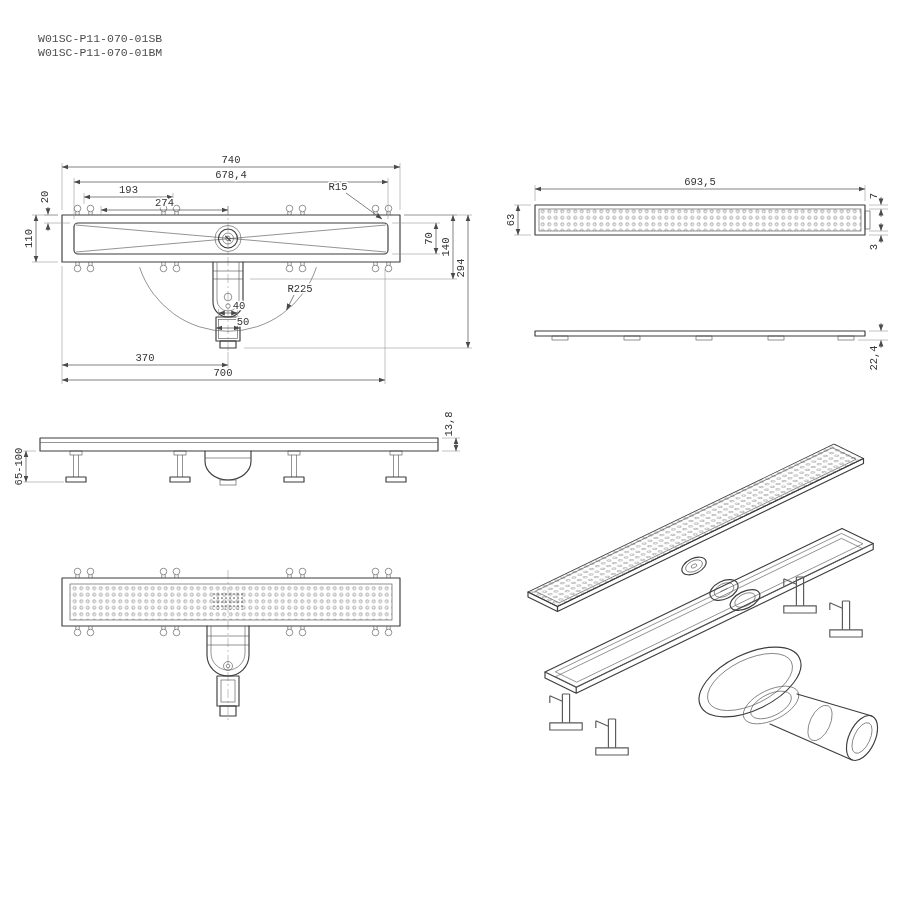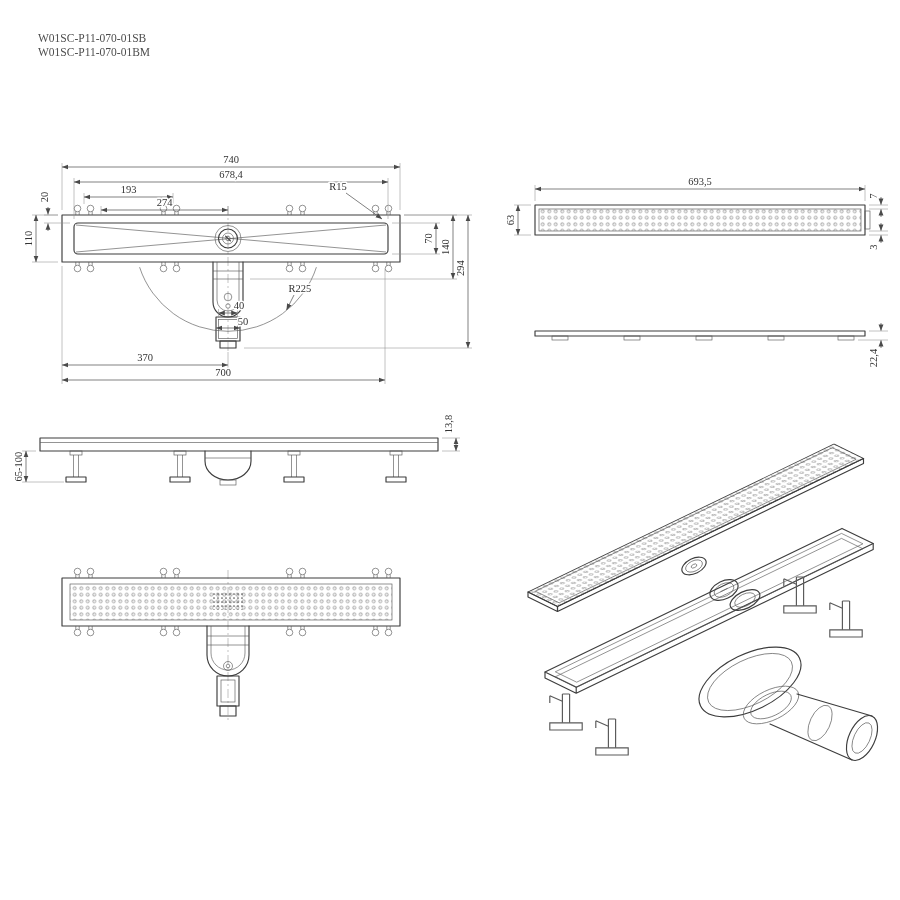--- a/index.html
+++ b/index.html
@@ -1,17 +1,17 @@
 <!DOCTYPE html>
 <html><head>
 <meta charset="utf-8">
 <style>
   html,body{margin:0;padding:0;background:#fff;}
   .sheet{position:relative;width:900px;height:900px;background:#fff;overflow:hidden;
-         font-family:Liberation Serif, serif;}
+         font-family:Liberation Mono, monospace;}
   svg{display:block;}
   .geo{stroke:#3d3d3d;stroke-width:1.15;fill:none;stroke-linecap:round;stroke-linejoin:round;}
   .geo-thin{stroke:#5a5a5a;stroke-width:0.65;fill:none;}
   .dim{stroke:#4a4a4a;stroke-width:0.7;fill:none;}
   .ext{stroke:#8f8f8f;stroke-width:0.55;fill:none;}
   .cl{stroke:#9a9a9a;stroke-width:0.6;fill:none;stroke-dasharray:9 3 2 3;}
   .dim-t{font-size:10.5px;fill:#333;text-anchor:middle;paint-order:stroke fill;
          stroke:#fff;stroke-width:3px;stroke-linejoin:round;}
   .pn{font-size:11.5px;fill:#4d4d4d;}
 </style>

